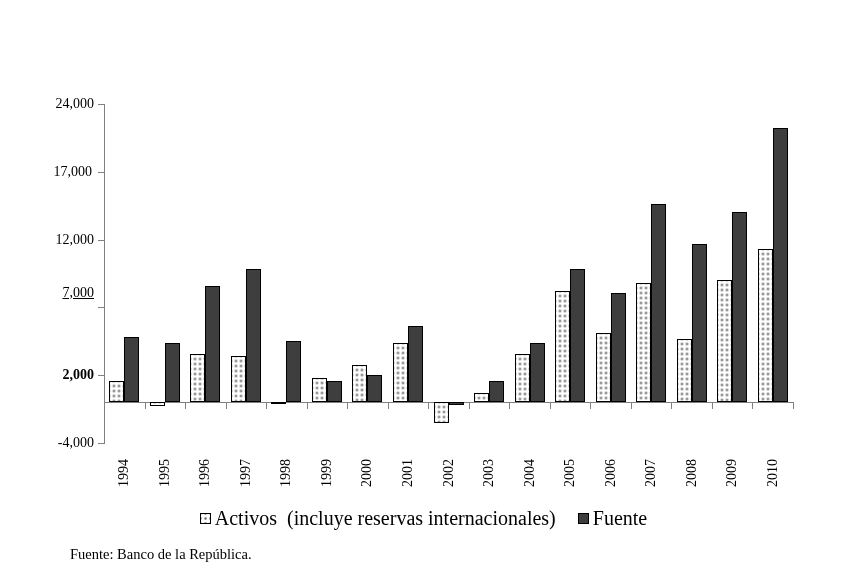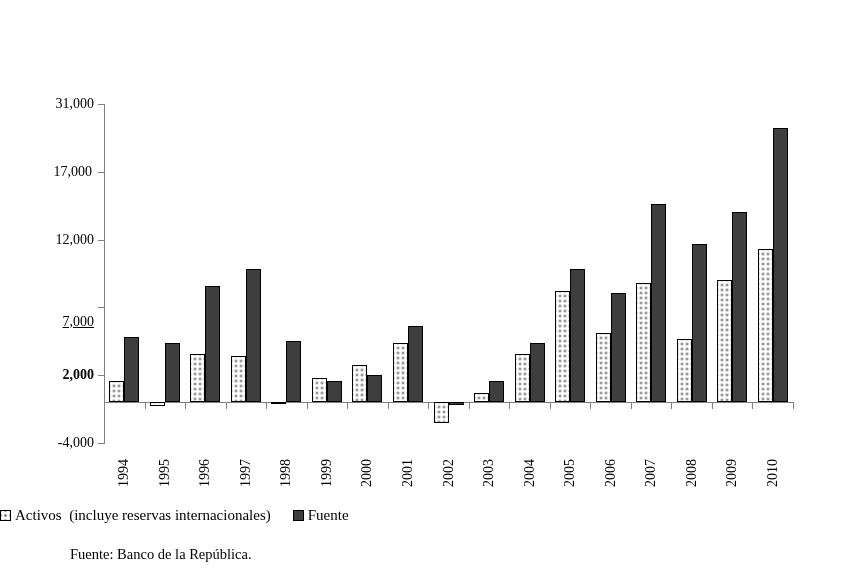--- a/index.html
+++ b/index.html
@@ -34,22 +34,22 @@
   .bar { position: absolute; box-sizing: border-box; border: 1px solid #000; }
   .bar-activos {
     background-color: #ffffff;
     background-image: radial-gradient(circle, #6e6e6e 0.8px, #c8c8c8 1.3px, rgba(0,0,0,0) 1.8px);
     background-size: 5px 5px;
     background-position: 1.5px 1.5px;
   }
   .bar-pasivos { background-color: #3e3e3e; }
   .legend {
     position: absolute; left: 0; top: 507px; width: 100%;
-    display: flex; align-items: center;
-    font-size: 15px;
+    display: flex; justify-content: center; align-items: center;
+    font-size: 20px;
   }
   .legend-item { display: flex; align-items: center; }
   .legend-item + .legend-item { margin-left: 22px; }
   .legend-swatch {
     width: 11px; height: 11px; box-sizing: border-box;
     border: 1px solid #000; margin-right: 4px; flex: 0 0 auto;
   }
   .legend-swatch.activos {
     background-color: #fff;
     background-image: radial-gradient(circle, #6e6e6e 0.8px, #c8c8c8 1.3px, rgba(0,0,0,0) 1.8px);
@@ -67,27 +67,27 @@
 <div class="figure">
 
 
   <div id="plot">
       <div class="plot-el axis-line" style="left: 104px; top: 104px; width: 1px; height: 340px;"></div>
       <div class="plot-el axis-line" style="left: 98px; top: 443px; width: 6px; height: 1px;"></div>
       <div class="ytick-label" style="left: 30px; top: 434px;">-4,000</div>
       <div class="plot-el axis-line" style="left: 98px; top: 375.2px; width: 6px; height: 1px;"></div>
       <div class="ytick-label" style="left: 30px; top: 366.2px; font-weight: bold;">2,000</div>
       <div class="plot-el axis-line" style="left: 98px; top: 307.4px; width: 6px; height: 1px;"></div>
-      <div class="ytick-label" style="left: 30px; top: 313px; text-decoration: underline;">7,000</div>
+      <div class="ytick-label" style="left: 30px; top: 284px; text-decoration: underline;">7,000</div>
       <div class="plot-el axis-line" style="left: 98px; top: 239.6px; width: 6px; height: 1px;"></div>
       <div class="ytick-label" style="left: 30px; top: 230.6px;">12,000</div>
       <div class="plot-el axis-line" style="left: 98px; top: 171.8px; width: 6px; height: 1px;"></div>
       <div class="ytick-label" style="left: 28px; top: 162.8px;">17,000</div>
       <div class="plot-el axis-line" style="left: 98px; top: 104px; width: 6px; height: 1px;"></div>
-      <div class="ytick-label" style="left: 30px; top: 95px;">31,000</div>
+      <div class="ytick-label" style="left: 30px; top: 95px;">24,000</div>
       <div class="plot-el axis-line" style="left: 104px; top: 402.32px; width: 689px; height: 1px;"></div>
       <div class="plot-el axis-line" style="left: 104px; top: 402.32px; width: 1px; height: 7px;"></div>
       <div class="plot-el axis-line" style="left: 144.529px; top: 402.32px; width: 1px; height: 7px;"></div>
       <div class="plot-el axis-line" style="left: 185.059px; top: 402.32px; width: 1px; height: 7px;"></div>
       <div class="plot-el axis-line" style="left: 225.588px; top: 402.32px; width: 1px; height: 7px;"></div>
       <div class="plot-el axis-line" style="left: 266.118px; top: 402.32px; width: 1px; height: 7px;"></div>
       <div class="plot-el axis-line" style="left: 306.647px; top: 402.32px; width: 1px; height: 7px;"></div>
       <div class="plot-el axis-line" style="left: 347.176px; top: 402.32px; width: 1px; height: 7px;"></div>
       <div class="plot-el axis-line" style="left: 387.706px; top: 402.32px; width: 1px; height: 7px;"></div>
       <div class="plot-el axis-line" style="left: 428.235px; top: 402.32px; width: 1px; height: 7px;"></div>

